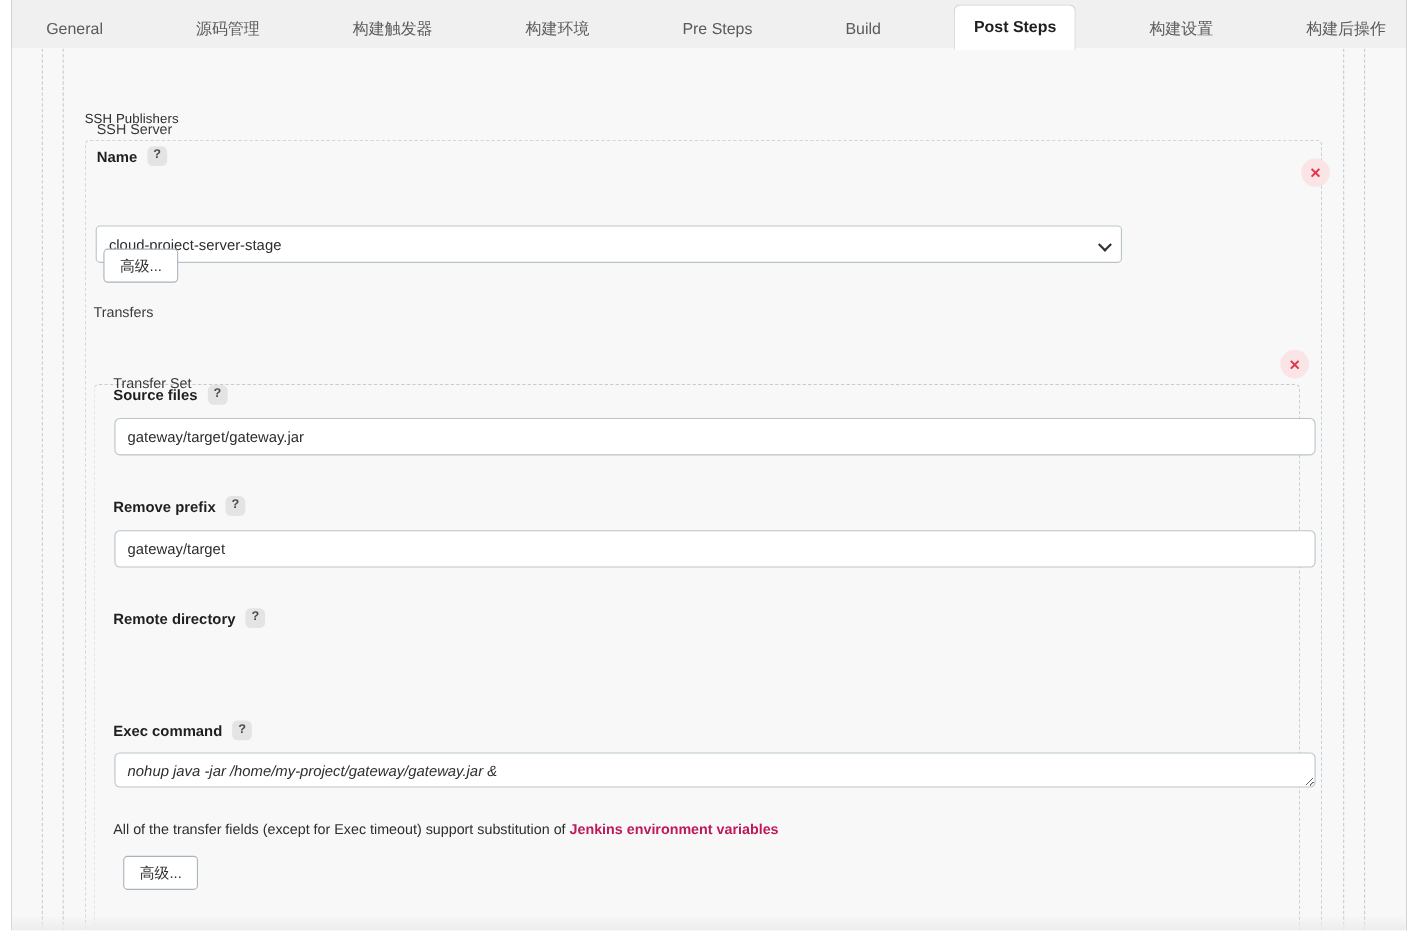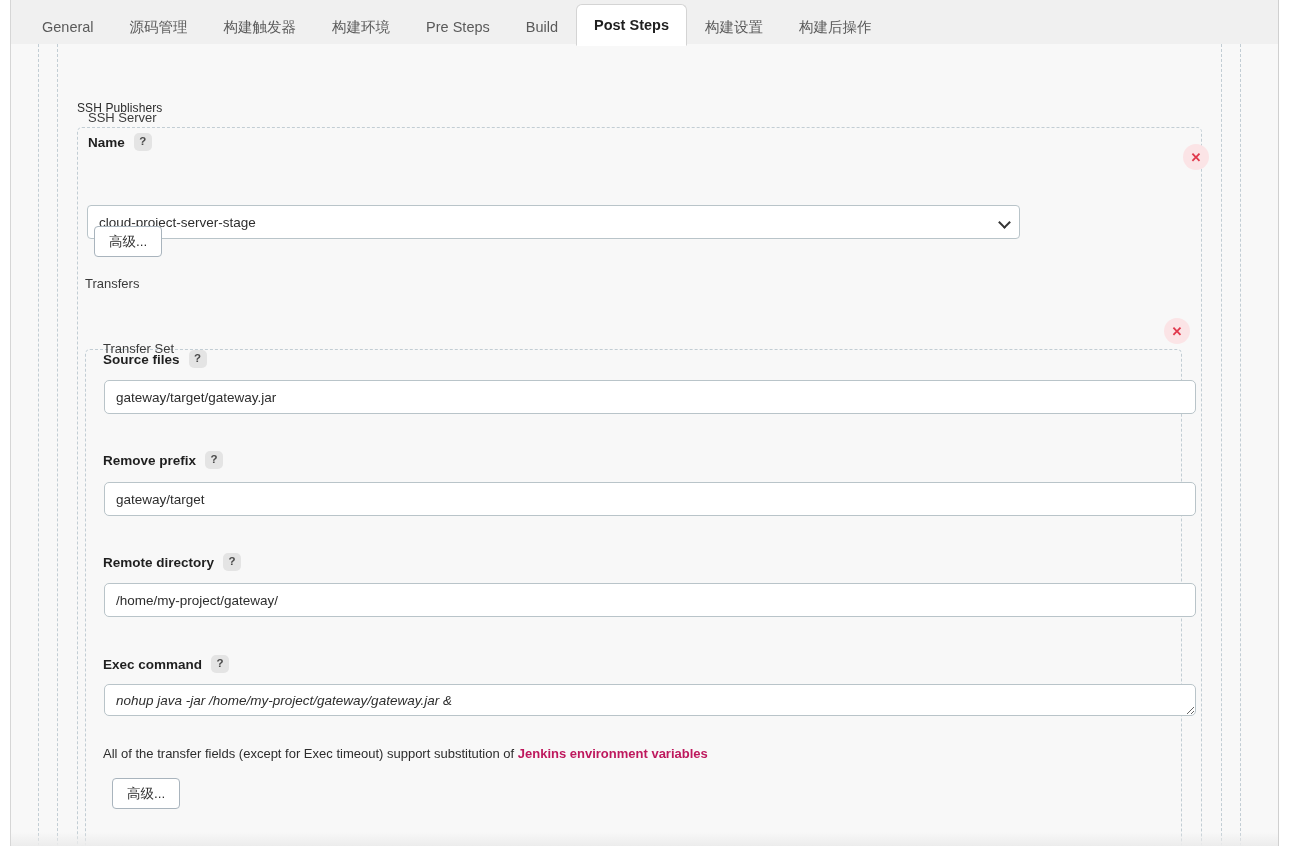--- a/index.html
+++ b/index.html
@@ -26,20 +26,21 @@
     position: absolute;
     left: 10px;
     top: 0;
     width: 1268px;
     height: 44px;
     background: #f0f0f0;
     display: flex;
     align-items: flex-end;
     padding-left: 14px;
     gap: 0;
+    justify-content: space-between;
   }
   .tab {
     font-size: 14.5px;
     color: #5a5a5a;
     padding: 0 17px;
     height: 38px;
     line-height: 38px;
     white-space: nowrap;
     cursor: pointer;
     position: relative;
@@ -353,21 +354,20 @@
       <span class="help-badge">?</span>
     </div>
 
     <input class="ctrl" style="left: 93px; top: 438px; width: 1092px;" value="gateway/target">
 
     <div class="lbl-field" style="left:92px; top:509px;">
       <span>Remote directory</span>
       <span class="help-badge">?</span>
     </div>
 
-    <input class="ctrl" style="left: 93px; top: 539px; width: 1092px;" value="/home/my-project/gateway/">
 
     <div class="lbl-field" style="left:92px; top:611px;">
       <span>Exec command</span>
       <span class="help-badge">?</span>
     </div>
 
     <textarea class="ctrl" style="left: 93px; top: 640px; width: 1092px; height: 32px; font-style: italic;">nohup java -jar /home/my-project/gateway/gateway.jar &amp;</textarea>
 
     <div class="note" style="left:92px; top:702px;">
       <span>All of the transfer fields (except for Exec timeout) support substitution of </span><a href="#">Jenkins environment variables</a>

